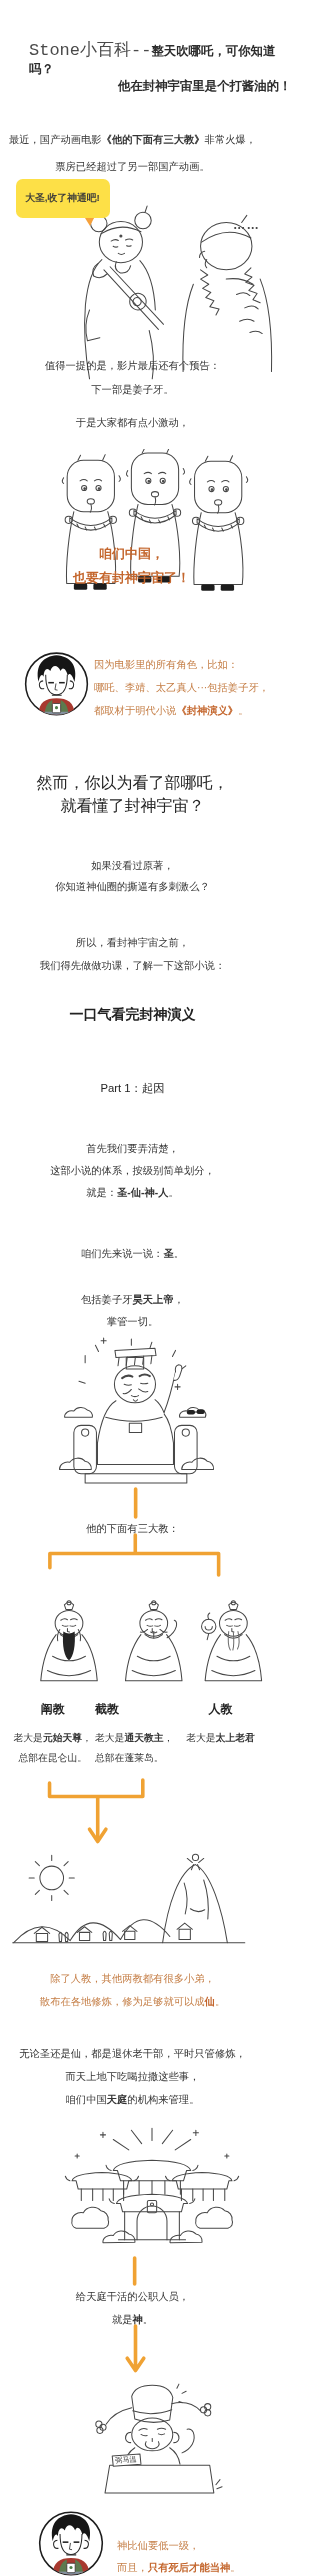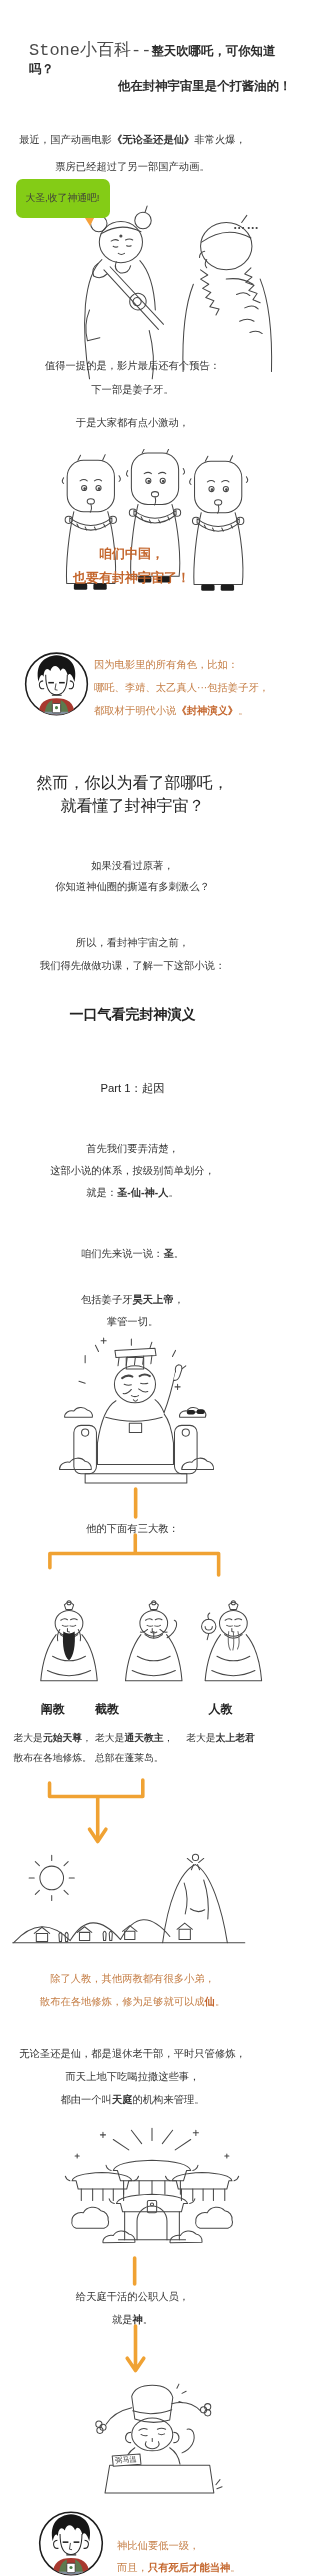--- a/index.html
+++ b/index.html
@@ -17,21 +17,21 @@
   .hdr .pre{font-weight:400;color:#4a4a4a;font-family:"Liberation Mono","DejaVu Sans Mono",monospace;font-size:17px}
   .bigtitle{font-size:14px;font-weight:700;color:#222}
   .h2{font-size:16px;font-weight:400;line-height:23px;color:#242424}
   .part{font-size:11.3px;font-weight:400;color:#242424}
   .names{font-size:12px;font-weight:700;color:#242424}
   .row3{position:absolute;left:0;width:265px;height:15.5px}
   .c1{position:absolute;left:5.2px;width:95px;text-align:center}
   .c2{position:absolute;left:95px;width:90px;text-align:left}
   .c3{position:absolute;left:178px;width:85px;text-align:center}
   .small19{font-size:9.8px}
-  .bubble{position:absolute;background:#84cc16;border-radius:6.7px;color:#41403a;font-weight:400;
+  .bubble{position:absolute;background:#fde047;border-radius:6.7px;color:#41403a;font-weight:700;
           display:flex;align-items:center;justify-content:center;text-align:center;z-index:3}
   .bubble:after{content:"";position:absolute;bottom:-7.7px;width:0;height:0;border-style:solid;
           border-color:#f6a13b transparent transparent transparent}
   .tail-br:after{right:16.5px;border-width:8.8px 2.6px 0 7.7px;transform:skewX(-14deg)}
   svg.line{stroke:#474747;stroke-width:2;fill:none;stroke-linecap:round;stroke-linejoin:round}
   svg.conn{stroke:#f0a233;stroke-width:7;fill:none;stroke-linecap:round;stroke-linejoin:round}
   svg text{stroke:none}
   .dots{font-size:12.4px;font-weight:700;color:#4a4a4a;letter-spacing:1px}
   .wmtext{font-size:13px;font-weight:700;line-height:24px;color:#c4662d;z-index:2}
 </style>
@@ -90,21 +90,21 @@
       </g>
     </defs>
   </svg>
 
   <div class="abs hdr" style="top:42px;left:29px;width:268px">
     <span class="pre">Stone小百科--</span><span class="b">整天吹哪吒，可你知道吗？</span><br>
     <span class="b" style="display:inline-block;padding-left:89px">他在封神宇宙里是个打酱油的！</span>
   </div>
 
   <div class="col t20 blk" style="top:126px;line-height:27px">
-    <span>最近，国产动画电影</span><span class="b">《无论圣还是仙》</span><span>非常火爆，</span><br>
+    <span>最近，国产动画电影</span><span class="b">《他的下面有三大教》</span><span>非常火爆，</span><br>
     <span>票房已经超过了另一部国产动画。</span>
   </div>
 
   <div class="bubble tail-br" style="top:179px;left:15.5px;width:94px;height:39px;font-size:9.8px">
     <span>大圣,收了神通吧!</span>
   </div>
   <svg class="abs line" style="top:202px;left:72px" width="216" height="184" viewBox="0 0 420 358">
     <circle cx="52" cy="42" r="16"></circle>
       <circle cx="138" cy="36" r="16"></circle>
     <path d="M48,24 l-4,-12 M142,20 l4,-12"></path>
@@ -289,21 +289,21 @@
     <span class="c1">阐教</span>
     <span class="c2">截教</span>
     <span class="c3">人教</span>
   </div>
   <div class="row3 small19 blk" style="top:1732px">
     <span class="c1"><span>老大是</span><span class="b">元始天尊</span><span>，</span></span>
     <span class="c2"><span>老大是</span><span class="b">通天教主</span><span>，</span></span>
     <span class="c3"><span>老大是</span><span class="b">太上老君</span><span></span></span>
   </div>
   <div class="row3 small19 blk" style="top:1752px">
-    <span class="c1">散布在各地修炼。</span>
+    <span class="c1">总部在昆仑山。</span>
     <span class="c2">总部在蓬莱岛。</span>
     <span class="c3"></span>
   </div>
 
   <svg class="abs conn" style="top:1777px;left:44px" width="111" height="83" viewBox="0 0 215 162">
     <path d="M10,12 L10,38 M192,6 L192,38 M10,38 L192,38 M104,38 L104,122"></path>
     <path d="M88,102 L104,126 L120,102"></path>
   </svg>
 
   <svg class="abs line" style="top:1842px;left:9.3px" width="240" height="114" viewBox="0 0 465 222">
@@ -324,21 +324,21 @@
   </svg>
 
   <div class="col org" style="top:1967px;font-size:10.3px;line-height:23px">
     <span>除了人教，其他两教都有很多小弟，</span><br>
     <span>散布在各地修炼，修为足够就可以成</span><span class="b sorg">仙</span><span>。</span>
   </div>
 
   <div class="col t20 blk" style="top:2042px">
     <span>无论圣还是仙，都是退休老干部，平时只管修炼，</span><br>
     <span>而天上地下吃喝拉撒这些事，</span><br>
-    <span>都由一个叫</span><span class="b">天庭</span><span>的机构来管理。</span>
+    <span>咱们中国</span><span class="b">天庭</span><span>的机构来管理。</span>
   </div>
 
   <svg class="abs line" style="top:2123px;left:41px" width="222" height="128" viewBox="0 0 430 248">
     <path d="M120,18 l0,10 M115,23 l10,0 M300,14 l0,10 M295,19 l10,0 M360,60 l0,8 M356,64 l8,0 M70,60 l0,8 M66,64 l8,0"></path>
     <path d="M195,40 l-20,-26 M215,34 l0,-24 M235,40 l20,-26 M170,52 l-30,-20 M260,52 l30,-20"></path>
     <path d="M140,92 Q145,74 215,72 Q285,74 290,92 L282,92 L276,112 L154,112 L148,92 Z"></path>
     <path d="M136,92 q-8,-2 -10,-10 M294,92 q8,-2 10,-10"></path>
     <path d="M160,112 l0,26 M190,112 l0,26 M215,112 l0,26 M240,112 l0,26 M270,112 l0,26"></path>
     <path d="M60,112 Q64,98 118,96 Q172,98 176,112 L170,112 L166,128 L72,128 L68,112 Z"></path>
     <path d="M56,112 q-7,-2 -9,-9 M180,112 q7,-2 9,-9"></path>

